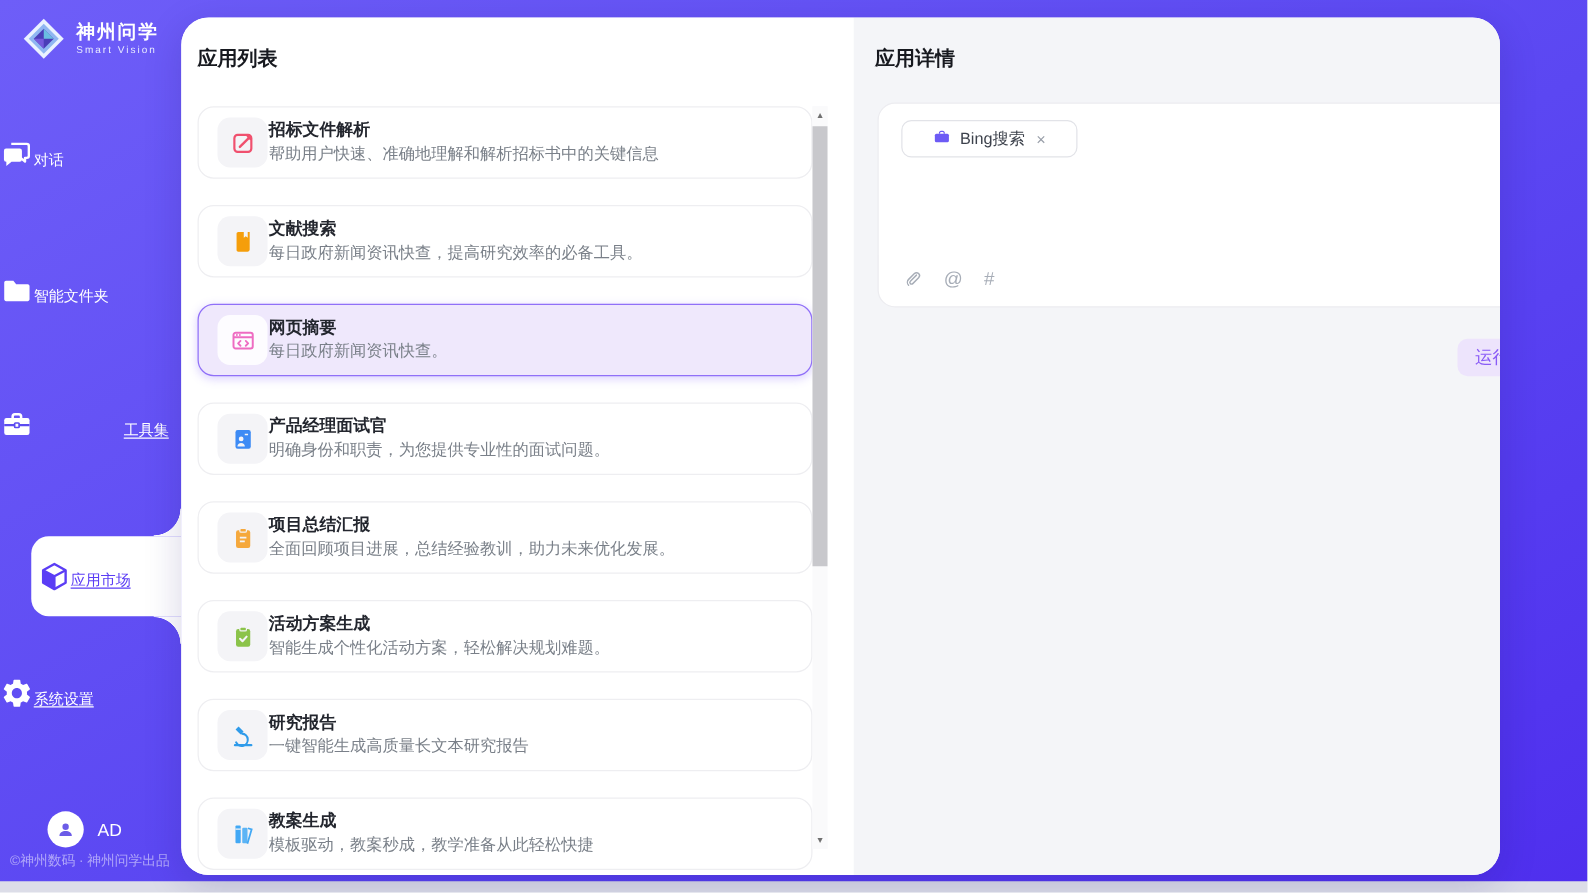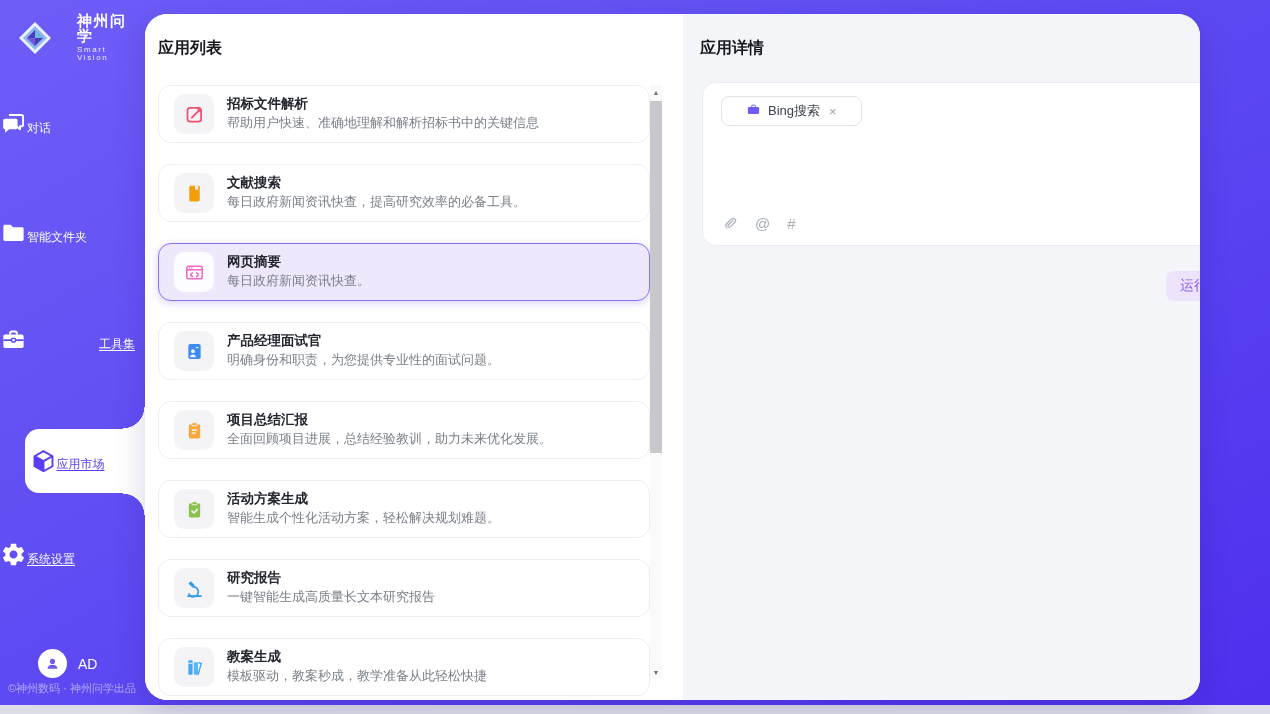--- a/index.html
+++ b/index.html
@@ -9,21 +9,21 @@
     font-family:"Liberation Sans","DejaVu Sans",sans-serif;
     overflow:hidden;
     -webkit-font-smoothing:antialiased;
   }
   .app{position:relative;width:1270px;height:714px;overflow:hidden;}
   .bg{position:absolute;left:0;top:0;right:0;height:705px;
       background:linear-gradient(150deg,#6E5EF8 0%,#5B47F2 55%,#4F2FEE 100%);}
 
   
   .sidebar{position:absolute;left:0;top:0;width:135px;height:705px;}
-  .logo{position:absolute;left:17px;top:13px;display:flex;align-items:center;gap:24px;}
+  .logo{position:absolute;left:17px;top:13px;display:flex;align-items:center;gap:8px;}
   .logo svg{display:block;}
   .logo-title{font-size:15px;font-weight:bold;color:#fff;letter-spacing:1.5px;line-height:1;}
   .logo-sub{font-size:8px;color:#E8EBFF;letter-spacing:1.6px;margin-top:3px;line-height:1;}
 
   .nav-item{position:absolute;left:0;width:135px;display:flex;flex-direction:row;
             align-items:center;color:#fff;cursor:pointer;}
   .nav-item:nth-child(1){top:110px;}
   .nav-item:nth-child(2){top:219px;}
   .nav-item:nth-child(3){top:326px;justify-content:space-between;}
   .nav-item:nth-child(5){top:541px;}
@@ -49,21 +49,21 @@
   .copyright{position:absolute;left:8px;top:681px;font-size:11px;color:rgba(255,255,255,.5);white-space:nowrap;}
 
   
   .main{position:absolute;left:145px;top:14px;width:1055px;height:686px;border-radius:22px;
         background:#fff;display:flex;overflow:hidden;box-shadow:0 8px 30px rgba(30,15,110,.18);}
 
   .list-panel{width:538px;position:relative;background:#fff;flex:none;}
   .list-title{margin:26px 0 0 13px;font-size:16px;font-weight:bold;color:#17191F;line-height:1;}
   .app-items{position:absolute;left:13px;top:71px;width:492px;display:flex;flex-direction:column;gap:21px;}
   .app-item{height:58px;box-sizing:border-box;border:1px solid #EEEEF1;border-radius:13px;
-            display:flex;align-items:center;gap:13px;padding:0 10px 0 15px;background:#fff;cursor:pointer;}
+            display:flex;align-items:center;gap:1px;padding:0 10px 0 15px;background:#fff;cursor:pointer;}
   .app-item.selected{background:#EFE8FC;border:1px solid #9070F8;
                      box-shadow:0 2px 8px rgba(124,92,252,.28);}
   .app-icon{width:40px;height:40px;border-radius:10px;background:#F4F4F7;display:flex;
             align-items:center;justify-content:center;flex:none;}
   .app-item.selected .app-icon{background:#FDFCFF;}
   .app-icon svg{width:21px;height:21px;}
   .app-texts{display:flex;flex-direction:column;justify-content:center;min-width:0;}
   .app-name{font-size:13.5px;font-weight:bold;color:#23262E;line-height:1;}
   .app-desc{font-size:13px;color:#7A8089;margin-top:6px;line-height:1.15;white-space:nowrap;}
 

